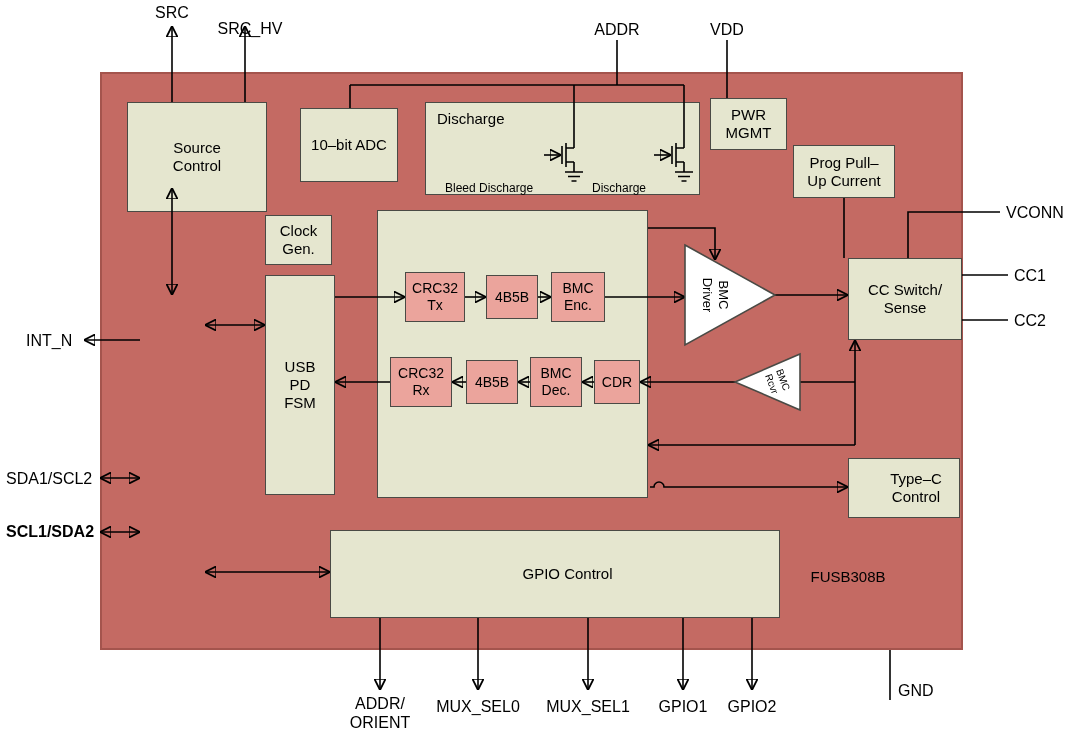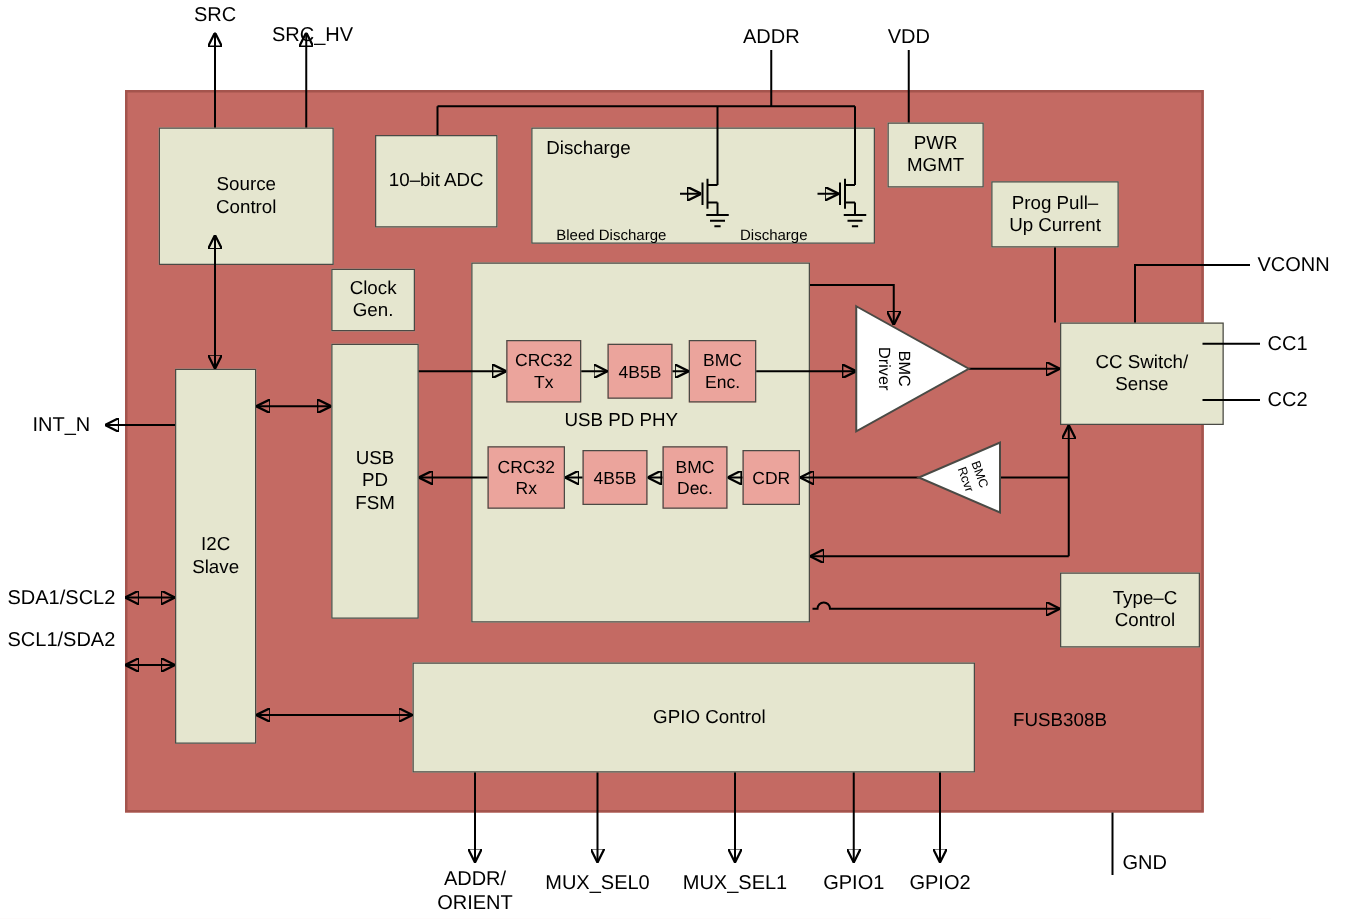--- a/index.html
+++ b/index.html
@@ -32,60 +32,57 @@
   <div class="blk" style="left:425px;top:102px;width:275px;height:93px;"></div>
   <div class="blk" style="left:710px;top:98px;width:77px;height:52px;">PWR
 MGMT</div>
   <div class="blk" style="left:793px;top:145px;width:102px;height:53px;">Prog Pull–
 Up Current</div>
   <div class="blk" style="left:265px;top:215px;width:67px;height:50px;">Clock
 Gen.</div>
   <div class="blk" style="left:265px;top:275px;width:70px;height:220px;">USB
 PD
 FSM</div>
-  <div class="blk" style="left:140px;top:295px;width:65px;height:300px;">I2C
-Slave</div>
   <div class="blk" style="left:377px;top:210px;width:271px;height:288px;"></div>
   <div class="blk sub" style="left:405px;top:272px;width:60px;height:50px;">CRC32
 Tx</div>
   <div class="blk sub" style="left:486px;top:275px;width:52px;height:44px;">4B5B</div>
   <div class="blk sub" style="left:551px;top:272px;width:54px;height:50px;">BMC
 Enc.</div>
   <div class="blk sub" style="left:390px;top:357px;width:62px;height:50px;">CRC32
 Rx</div>
   <div class="blk sub" style="left:466px;top:360px;width:52px;height:44px;">4B5B</div>
   <div class="blk sub" style="left:530px;top:357px;width:52px;height:50px;">BMC
 Dec.</div>
   <div class="blk sub" style="left:594px;top:360px;width:46px;height:44px;">CDR</div>
-  <div class="blk" style="left:848px;top:258px;width:131px;height:82px;">CC Switch/
+  <div class="blk" style="left:848px;top:258px;width:114px;height:82px;">CC Switch/
 Sense</div>
   <div class="blk" style="left:848px;top:458px;width:112px;height:60px;padding-left:24px;">Type–C
 Control</div>
   <div class="blk" style="left:330px;top:530px;width:450px;height:88px;padding-left:25px;">GPIO Control</div>
 
   <div class="lbl" style="left:437px;top:110px;font-size:15px;">Discharge</div>
   <div class="lbl small" style="left:445px;top:148px;">Bleed Discharge</div>
   <div class="lbl small" style="left:592px;top:148px;">Discharge</div>
-  <div class="lbl center" style="left:377px;top:328px;width:240px;font-size:15px;">USB PD PHY</div>
   <div class="lbl center" style="left:793px;top:568px;width:110px;font-size:15px;">FUSB308B</div>
   <div class="lbl rot" style="left:680px;top:265px;width:70px;height:60px;transform:rotate(90deg);font-size:13px;">BMC
 Driver</div>
   <div class="lbl rot" style="left:750px;top:361px;width:54px;height:42px;transform:rotate(70deg);font-size:10px;">BMC
 Rcvr</div>
 
   <div class="lbl center" style="left:142px;top:3px;width:60px;">SRC</div>
   <div class="lbl center" style="left:205px;top:19px;width:90px;">SRC_HV</div>
   <div class="lbl center" style="left:577px;top:20px;width:80px;">ADDR</div>
   <div class="lbl center" style="left:697px;top:20px;width:60px;">VDD</div>
   <div class="lbl" style="left:1006px;top:203px;width:70px;">VCONN</div>
   <div class="lbl" style="left:1014px;top:266px;width:50px;">CC1</div>
   <div class="lbl" style="left:1014px;top:311px;width:50px;">CC2</div>
   <div class="lbl" style="left:26px;top:331px;width:60px;">INT_N</div>
   <div class="lbl" style="left:6px;top:469px;width:92px;">SDA1/SCL2</div>
-  <div class="lbl" style="left:6px;top:503px;width:92px;">SCL1/SDA2</div>
+  <div class="lbl" style="left:6px;top:522px;width:92px;font-weight:bold;">SCL1/SDA2</div>
   <div class="lbl" style="left:898px;top:681px;width:60px;">GND</div>
   <div class="lbl center" style="left:330px;top:694px;width:100px;">ADDR/
 ORIENT</div>
   <div class="lbl center" style="left:428px;top:697px;width:100px;">MUX_SEL0</div>
   <div class="lbl center" style="left:538px;top:697px;width:100px;">MUX_SEL1</div>
   <div class="lbl center" style="left:643px;top:697px;width:80px;">GPIO1</div>
   <div class="lbl center" style="left:712px;top:697px;width:80px;">GPIO2</div>
 
   <svg class="wires" width="1080" height="735" viewBox="0 0 1080 735">
     <defs>

